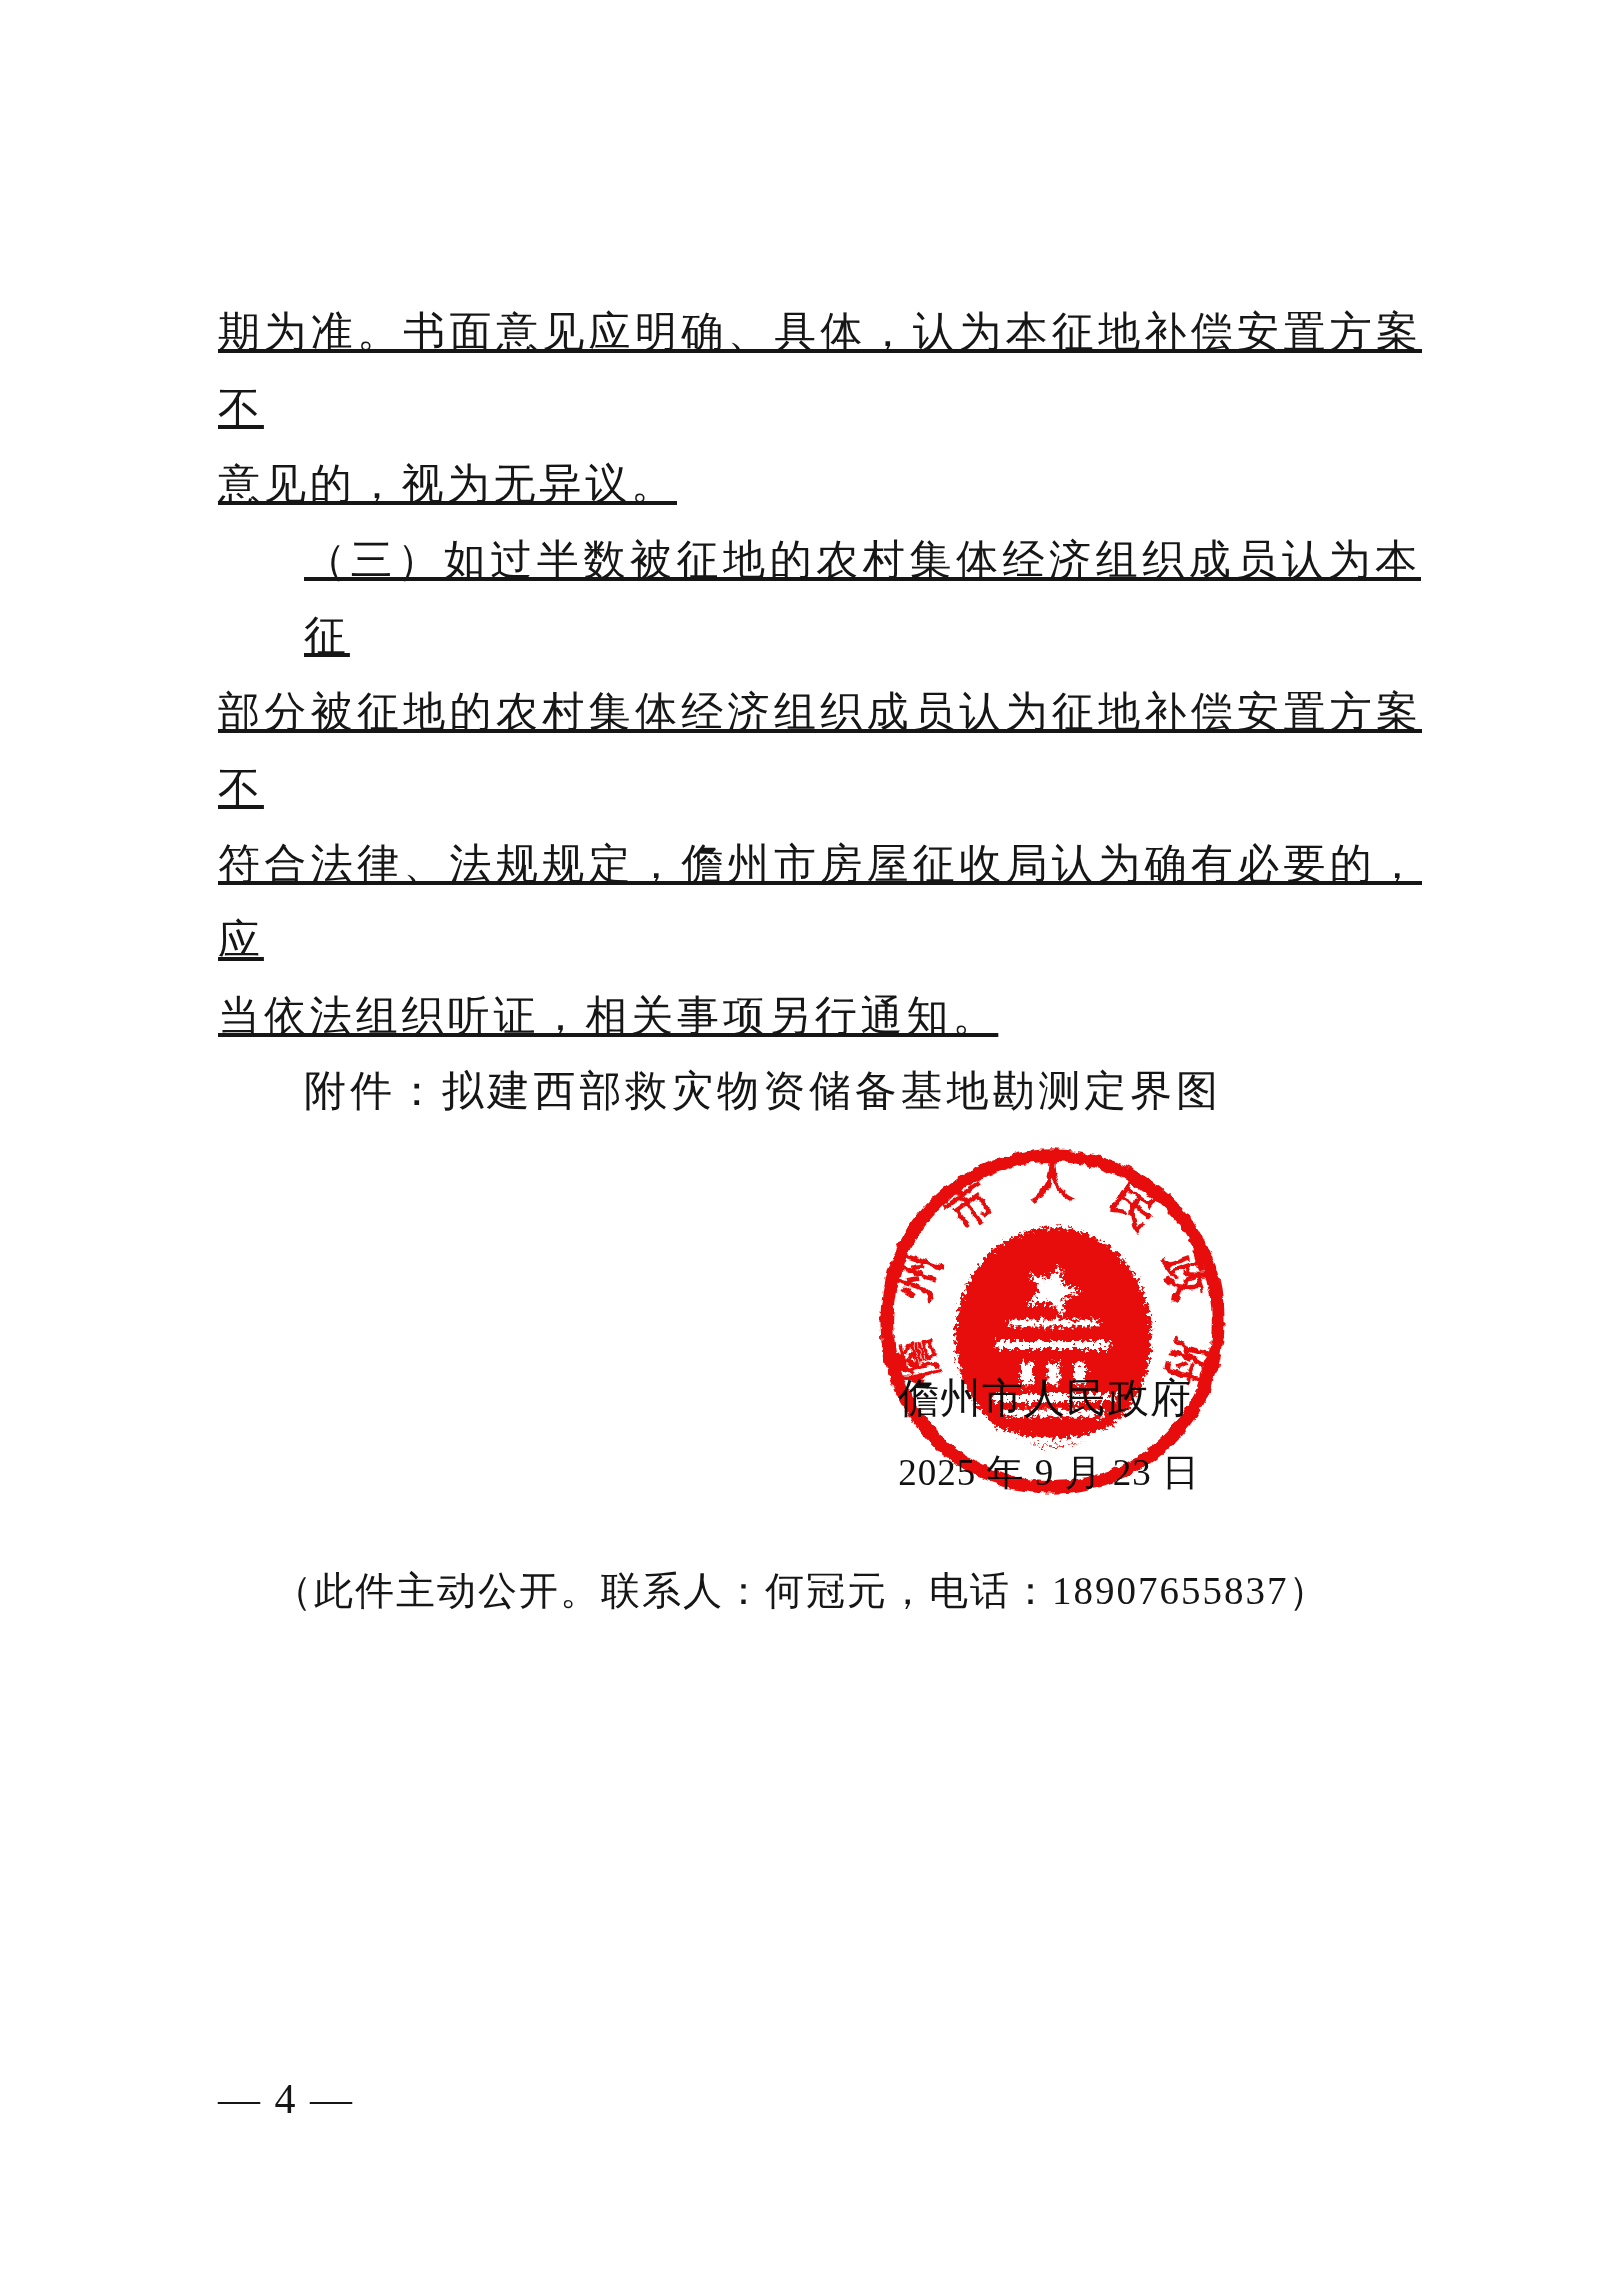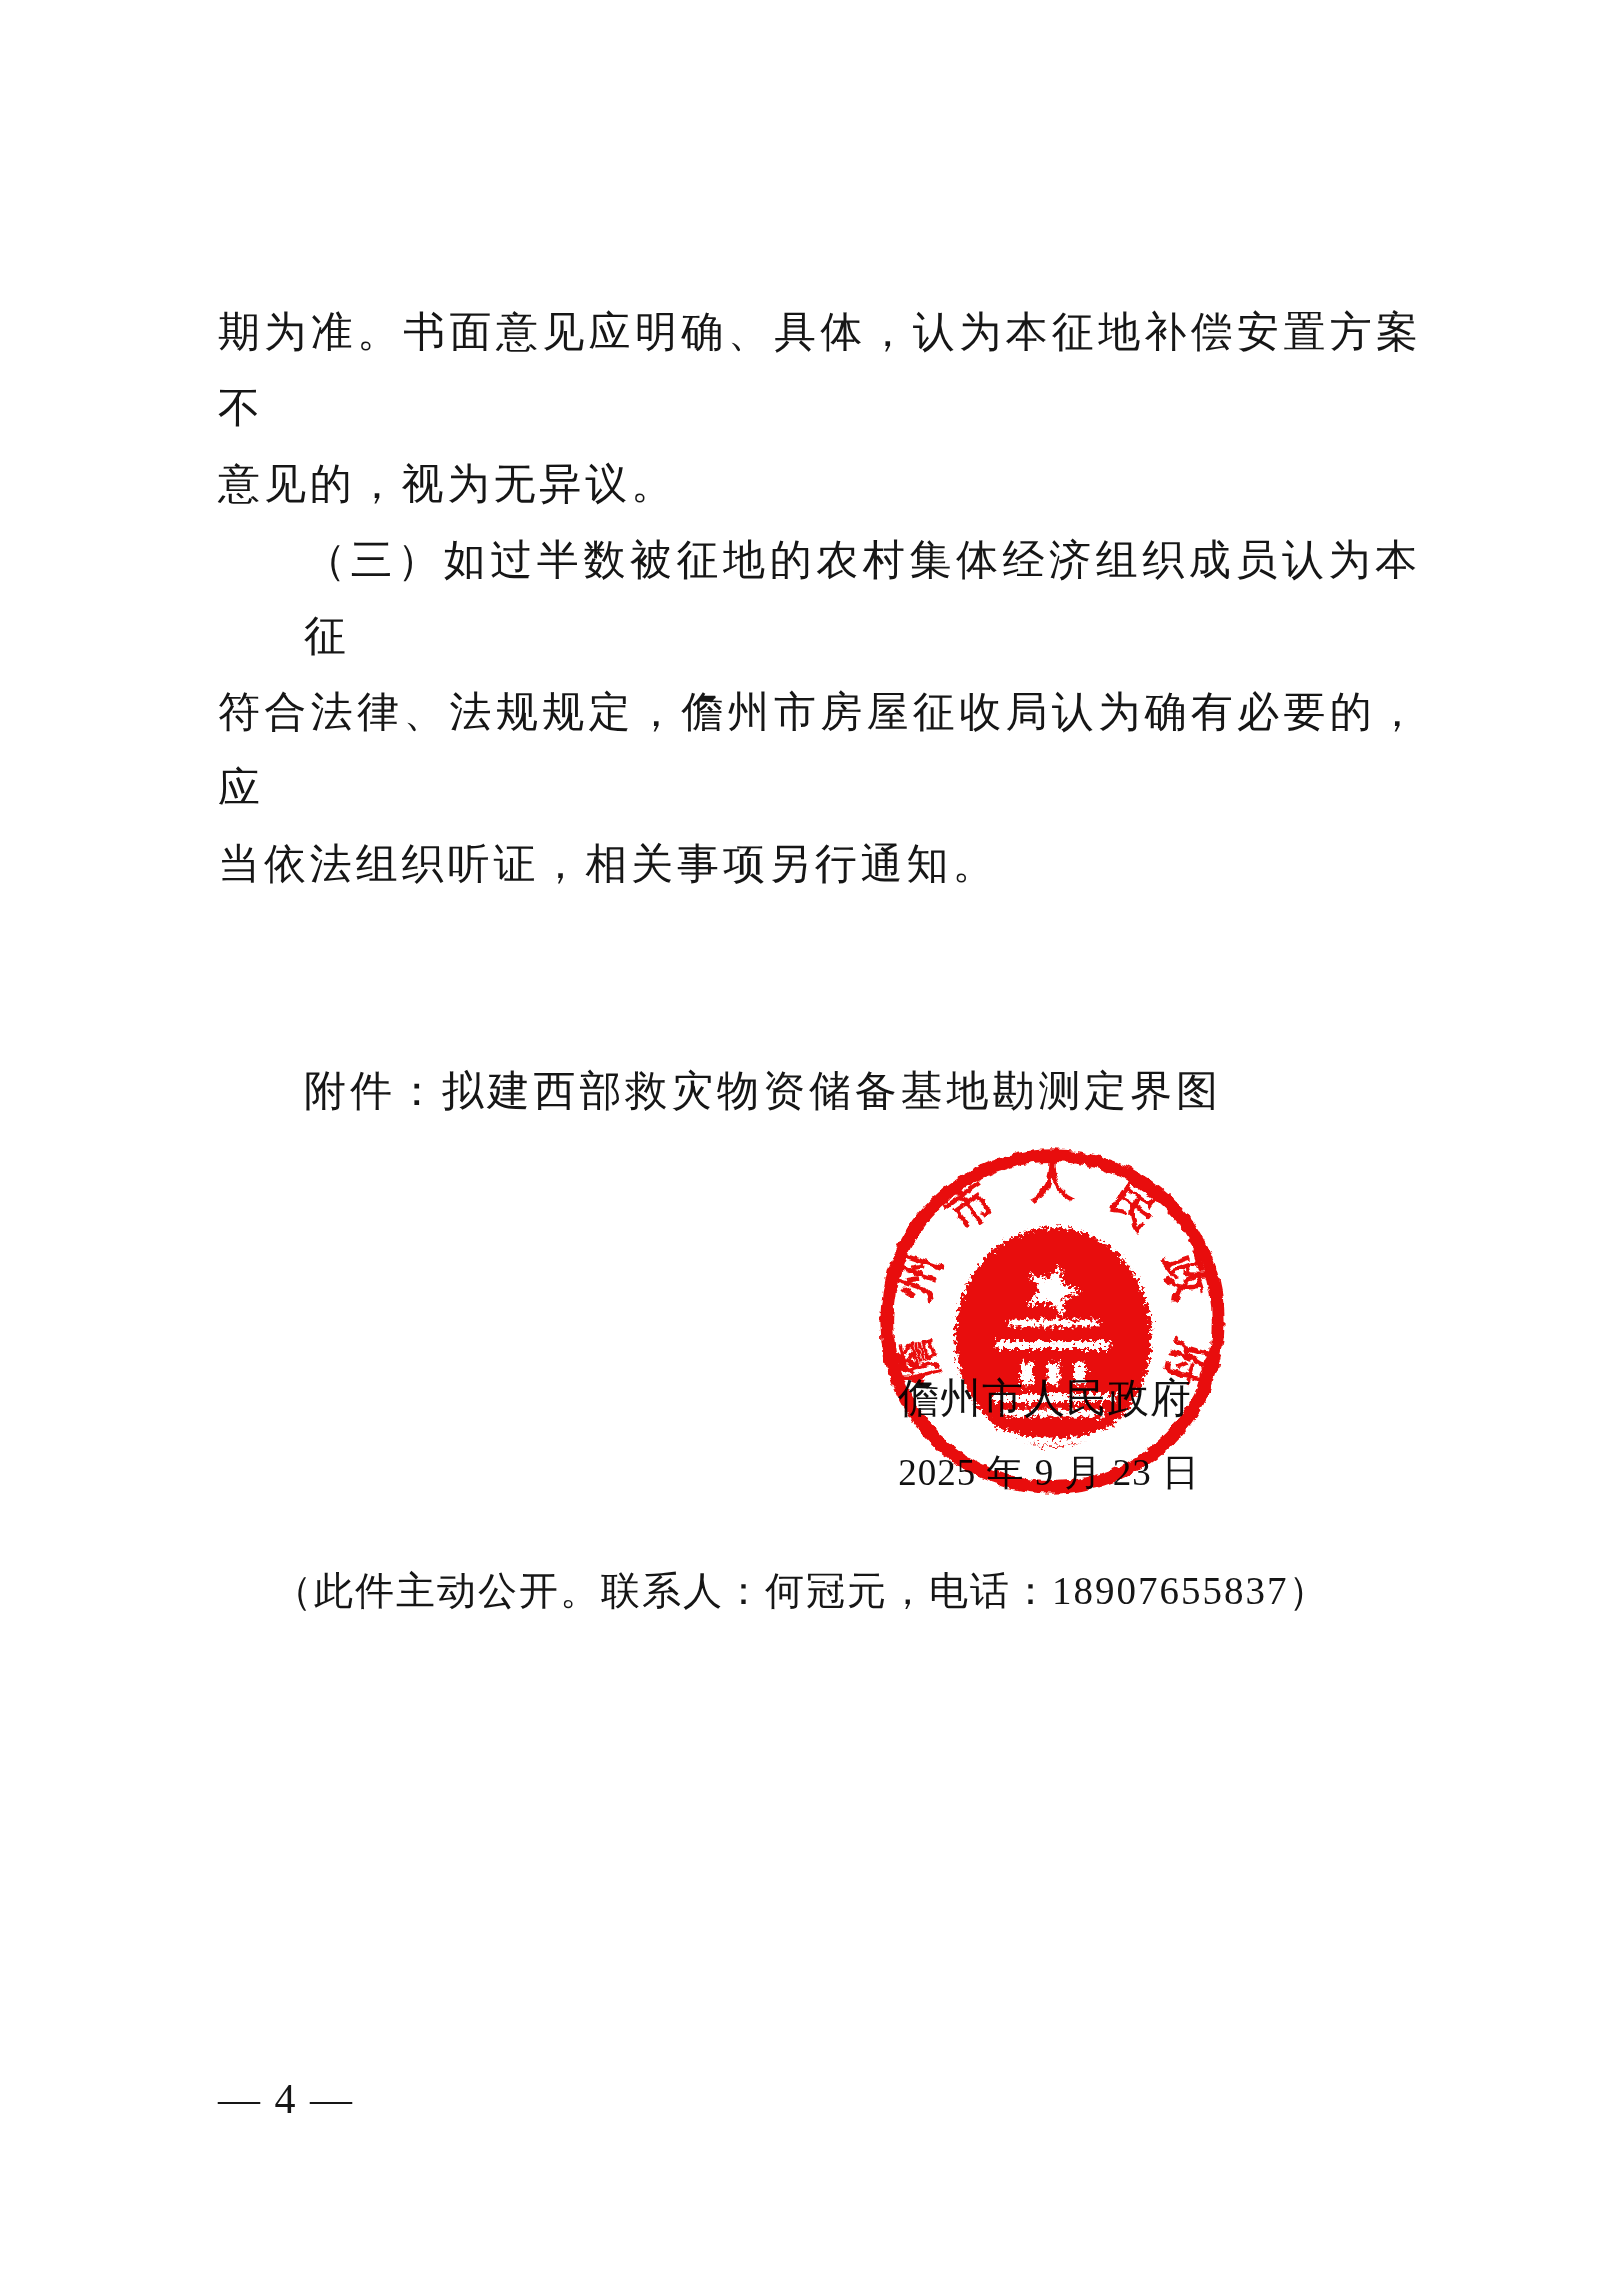--- a/index.html
+++ b/index.html
@@ -10,21 +10,21 @@
     overflow:hidden;
     font-family:"Liberation Serif","DejaVu Serif",serif;
     color:#151515;
   }
   
   .body-text{
     position:absolute;left:218px;top:294px;width:1204px;
     font-size:42px;line-height:76px;letter-spacing:3.9px;
     color:#161616;
   }
-  .line{white-space:nowrap;}
+  .line{white-space:nowrap;text-decoration:underline;}
   .line.full{white-space:normal;text-align:justify;text-align-last:justify;}
   .line.indent{padding-left:86px;}
   .line.indent.full{width:1117px;}
   .attachment-line{
     position:absolute;left:218px;top:1053px;width:1204px;
     font-size:42px;line-height:76px;letter-spacing:3.9px;
     text-indent:86px;white-space:nowrap;color:#161616;
   }
   .issuer-line{
     position:absolute;left:849px;top:1376px;width:392px;
@@ -59,20 +59,21 @@
 </style>
 </head>
 <body>
 
 <div class="page">
 
   <div class="body-text">
     <div class="line full">期为准。书面意见应明确、具体，认为本征地补偿安置方案不</div>
     <div class="line">意见的，视为无异议。</div>
     <div class="line indent full">（三）如过半数被征地的农村集体经济组织成员认为本征</div>
+    <div class="line full">部分被征地的农村集体经济组织成员认为征地补偿安置方案不</div>
     <div class="line full">符合法律、法规规定，儋州市房屋征收局认为确有必要的，应</div>
     <div class="line">当依法组织听证，相关事项另行通知。</div>
   </div>
 
   <div class="attachment-line">附件：拟建西部救灾物资储备基地勘测定界图</div>
 
   <div class="issuer-line">儋州市人民政府</div>
 
   <div class="date-line">2025 年 9 月 23 日</div>
 

